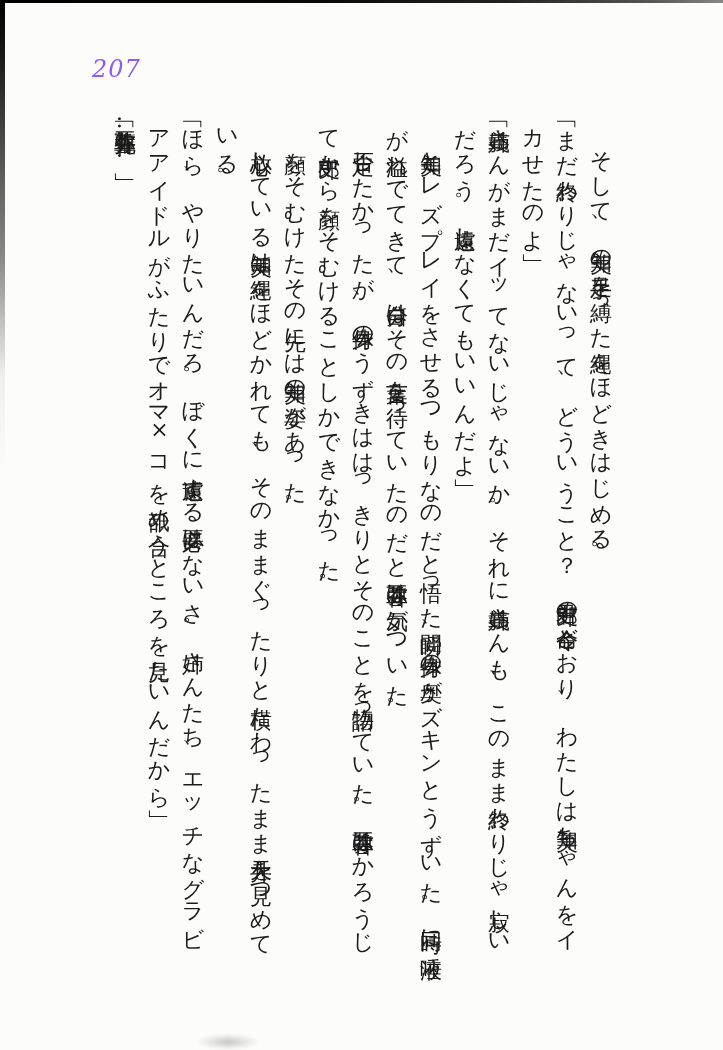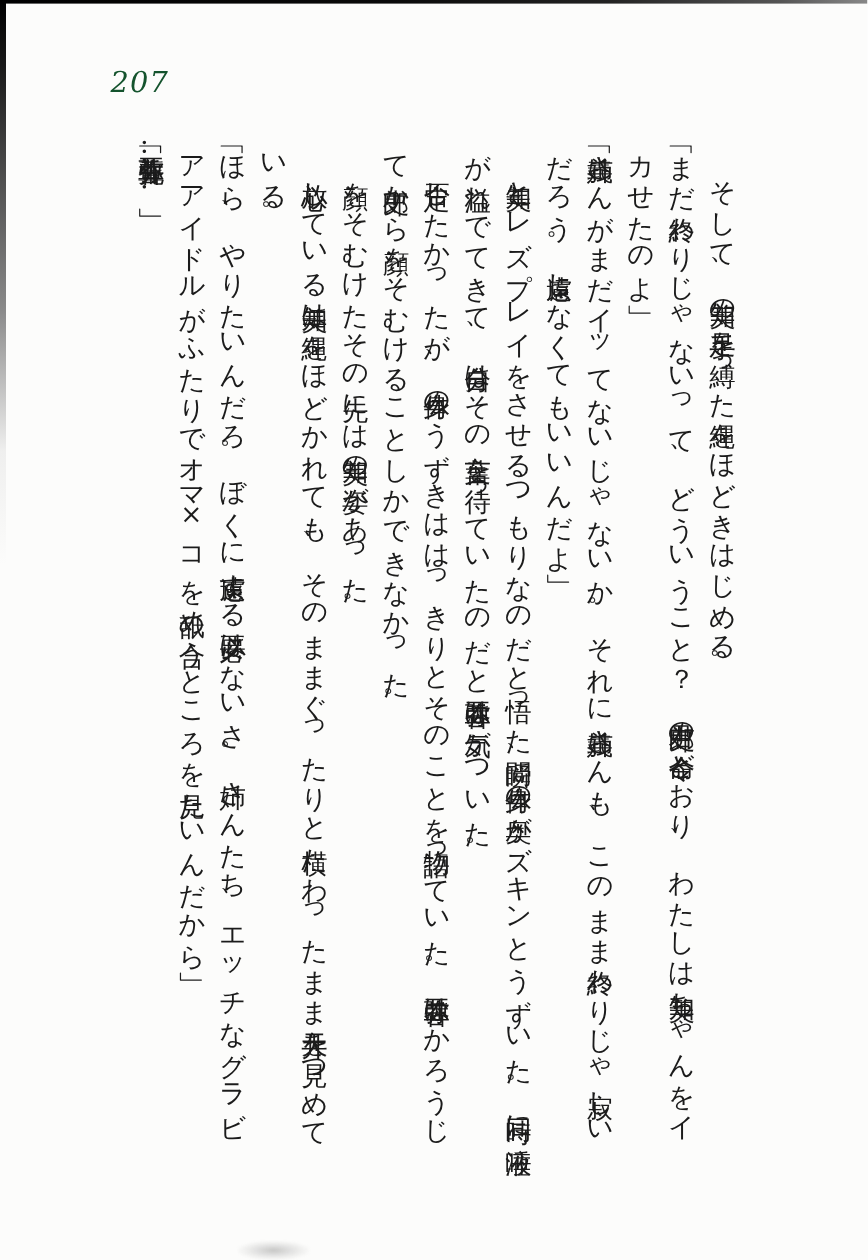--- a/index.html
+++ b/index.html
@@ -38,21 +38,21 @@
     left: 198px; top: 1034px;
     width: 60px; height: 16px;
     background: radial-gradient(ellipse at center, rgba(110,110,110,0.38) 0%, rgba(150,150,150,0.18) 45%, rgba(255,255,255,0) 75%);
     filter: blur(1px);
   }
   .page-number {
     position: absolute;
     left: 92px; top: 55px;
     font-size: 24px;
     font-style: italic;
-    color: #14532d;
+    color: #8b5cf6;
     letter-spacing: 1px;
   }
   
   .text-block {
     position: absolute;
     top: 114px;
     right: 105px;
     height: 844px;
     writing-mode: vertical-rl;
     text-orientation: mixed;

